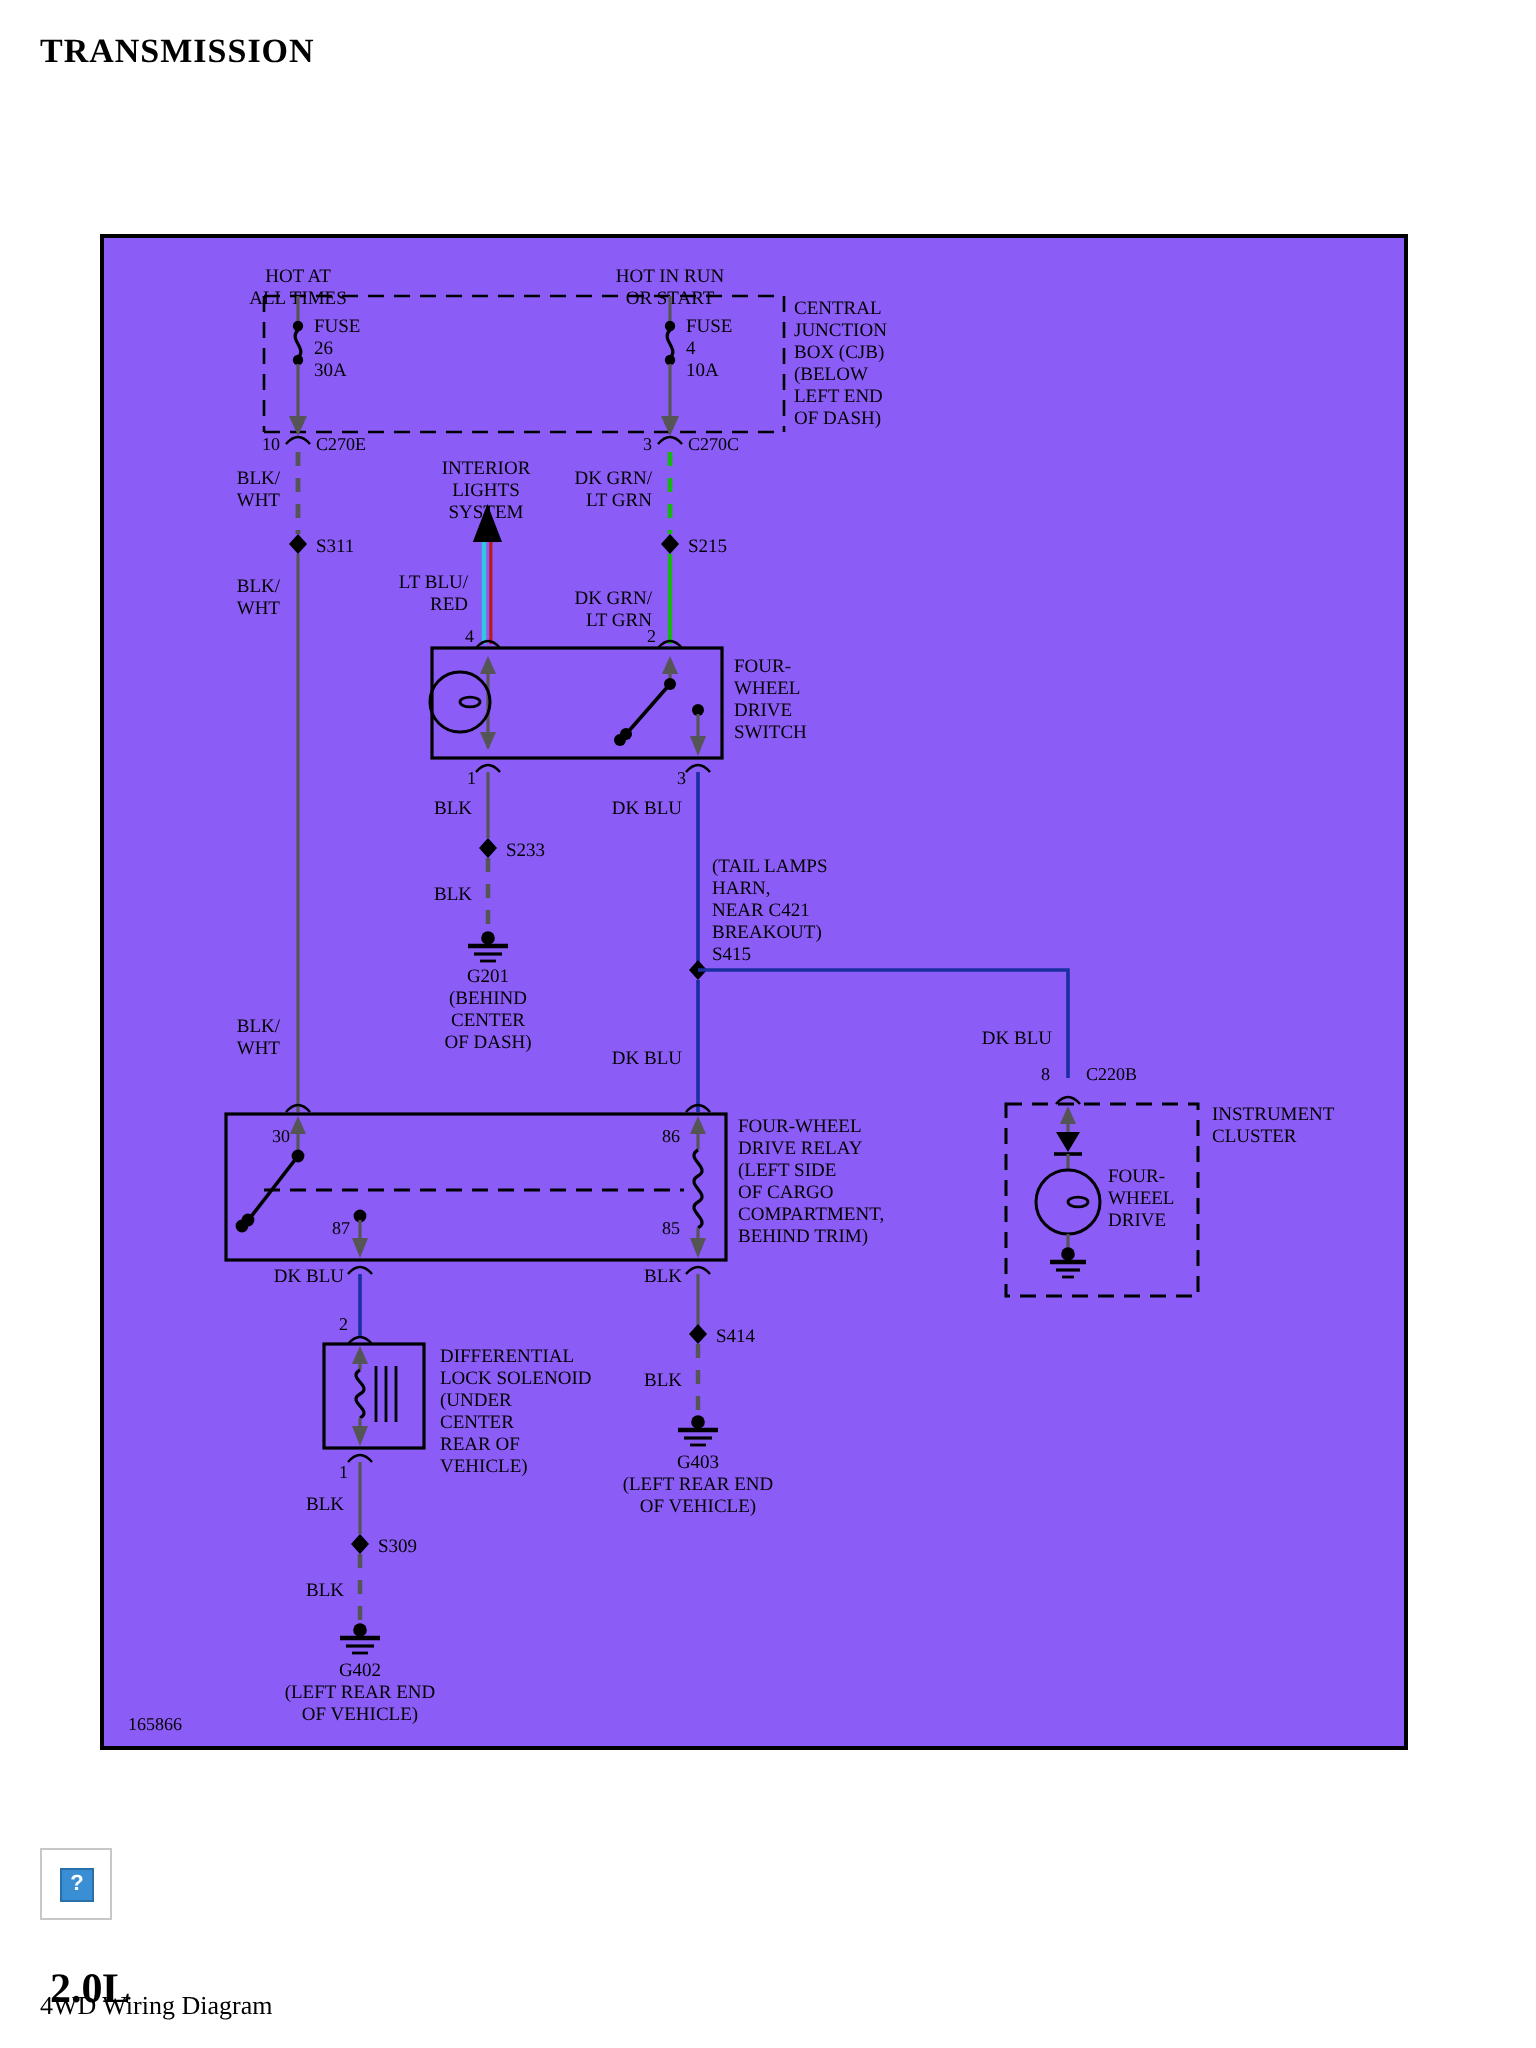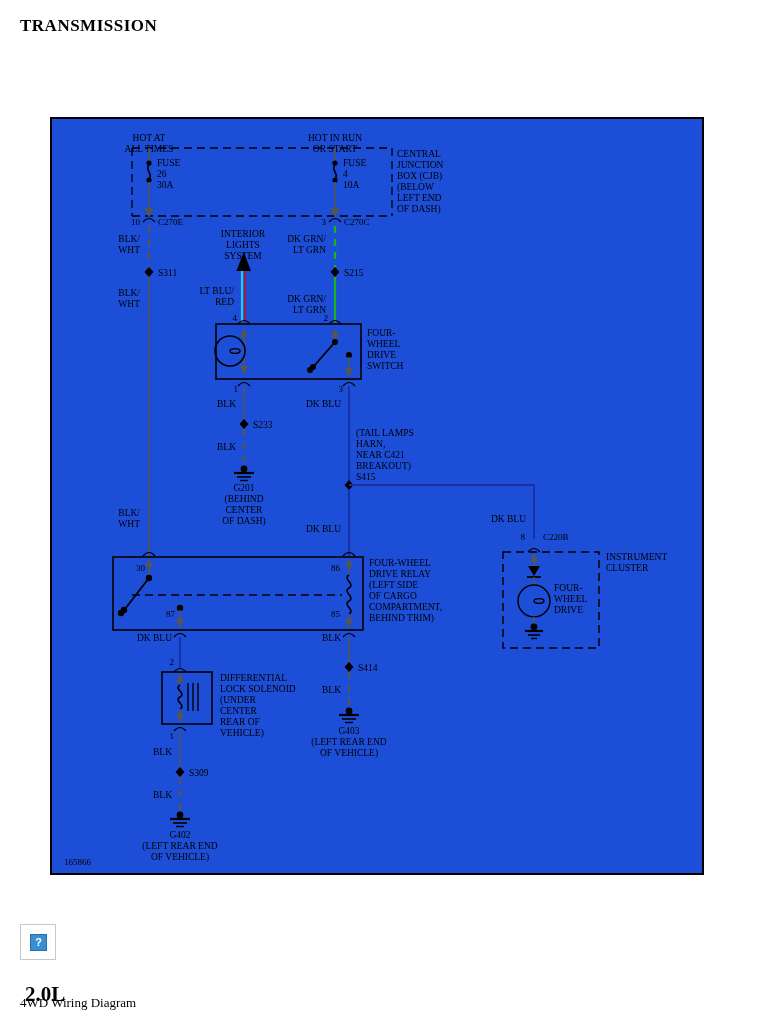--- a/index.html
+++ b/index.html
@@ -7,21 +7,21 @@
   #root{position:relative;width:741px;height:1024px;overflow:hidden;}
 
   .page-title{
     position:absolute;left:20px;top:16px;
     font-family:"Liberation Serif",serif;
     font-weight:bold;font-size:17px;letter-spacing:.5px;
   }
 
   .diagram-frame{
     position:absolute;left:50px;top:117px;width:654px;height:758px;
-    border:2px solid #000;background:#1d4ed8;box-sizing:border-box;
+    border:2px solid #000;background:#8b5cf6;box-sizing:border-box;
   }
 
   .dwg{position:absolute;left:0;top:0;width:650px;height:754px;}
 
   .fig-id{
     position:absolute;left:12px;bottom:6px;font-size:9px;
     font-family:"Liberation Serif",serif;
     text-align:center;
   }
 

